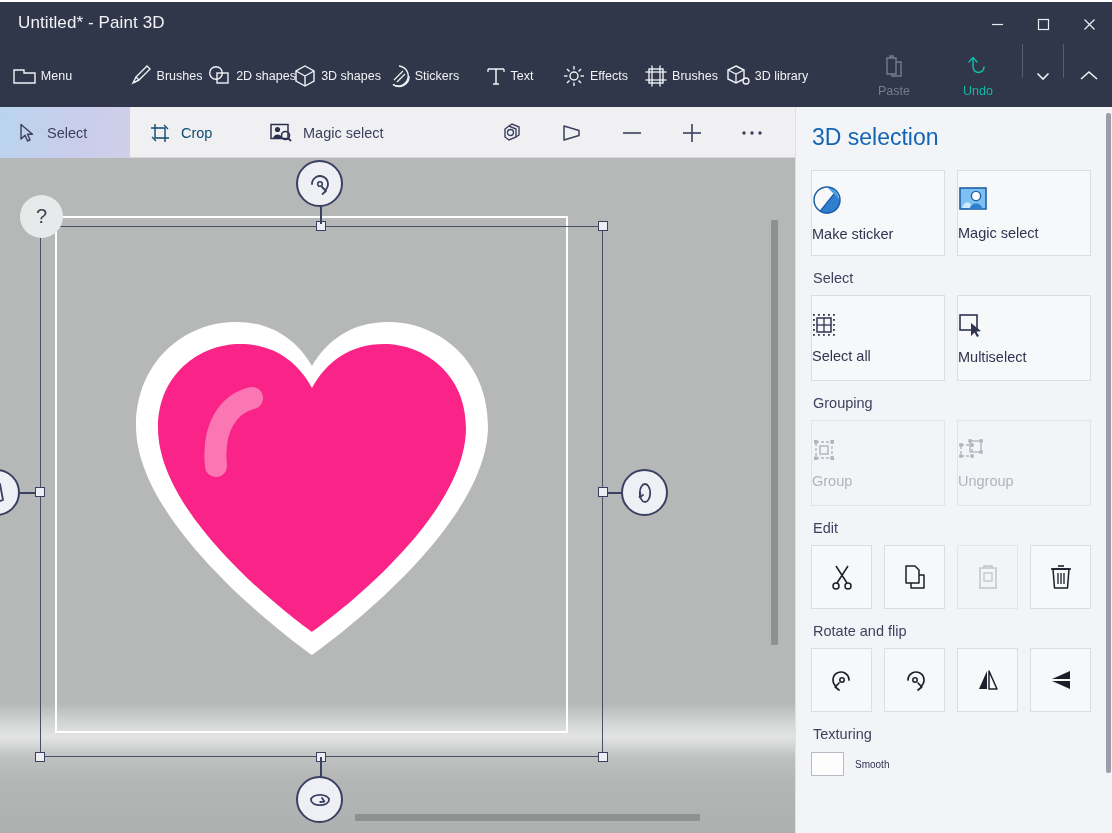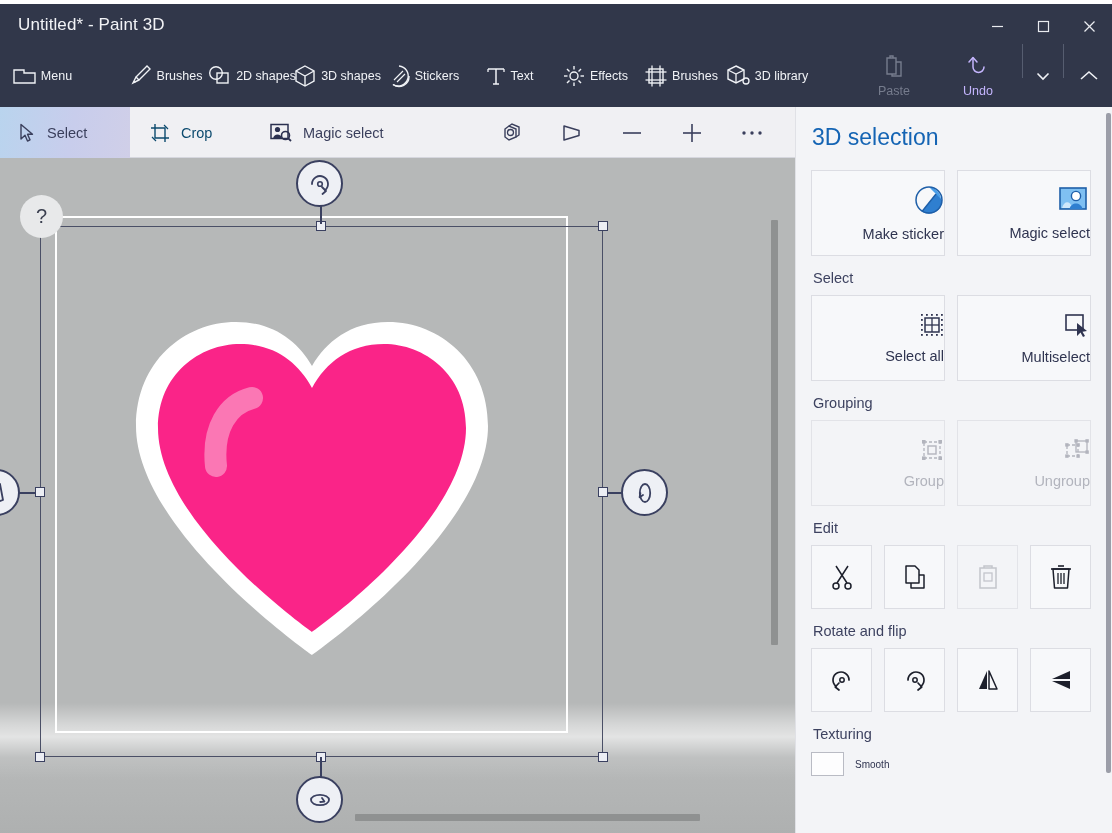--- a/index.html
+++ b/index.html
@@ -8,21 +8,21 @@
     overflow: hidden;
     font-family: "Liberation Sans", sans-serif;
     background: #2d3240;
   }
   #app { position: relative; width: 1112px; height: 833px; }
 
   
   .titlebar {
     position: absolute; top: 0; left: 0; width: 1112px; height: 44px;
     background: #31374a;
-    border-top: 4px solid #ffffff;
+    border-top: 2px solid #ffffff;
   }
   .title-text {
     position: absolute; left: 18px; top: 11px;
     color: #f2f3f6; font-size: 17px; letter-spacing: .1px;
   }
   .wincontrols { position: absolute; right: 0; top: 2px; display: flex; }
   .wc {
     width: 46px; height: 40px; display: flex; align-items: center; justify-content: center;
     color: #e9ebf0;
   }
@@ -39,21 +39,21 @@
     display: flex; flex-direction: row; align-items: center; justify-content: center;
     color: #f0f2f6; font-size: 12.5px; gap: 4px;
   }
   .rb.menu { width: 84px; }
   .rb .lbl { white-space: nowrap; }
   .rb svg { display: block; }
   .ribbon-right { position: absolute; right: 0; top: 0; display: flex; align-items: flex-start; height: 63px; }
   .rbr {
     width: 84px; height: 63px;
     display: flex; flex-direction: column; align-items: center; justify-content: center;
-    color: #c4b5fd; font-size: 12.5px; gap: 3px;
+    color: #14b8a6; font-size: 12.5px; gap: 3px;
   }
   .rbr.disabled { color: #767c8d; }
   .rb-sep { width: 1px; height: 34px; background: #565d70; margin: 0 2px; }
   .rb-small {
     width: 36px; height: 63px; display: flex; align-items: center; justify-content: center;
     color: #f0f2f6;
   }
   .rb-chev { width: 46px; }
 
   
@@ -155,21 +155,21 @@
     background: #9b9da8; border-radius: 2px;
   }
   .panel-inner { padding: 17px 21px 0 15px; }
   .panel-title { color: #1464b4; font-size: 23px; margin-bottom: 19px; padding-left: 1px; }
   .sec-label { color: #3d4260; font-size: 14.5px; margin: 14px 0 9px 2px; }
 
   .tile-row { display: flex; gap: 12px; }
   .tile {
     flex: 1; height: 86px; background: #f7f8fa;
     border: 1px solid #dcdde3;
-    display: flex; flex-direction: column; align-items: flex-end; justify-content: center;
+    display: flex; flex-direction: column; align-items: flex-start; justify-content: center;
     gap: 8px; color: #2f3450; font-size: 14.5px;
   }
   .tile.disabled { color: #b2b4bd; background: #f3f4f7; border-color: #e2e3e8; }
 
   .sq-row { display: flex; gap: 12px; }
   .sq {
     width: 64px; height: 64px; background: #f7f8fa; border: 1px solid #dcdde3;
     display: flex; align-items: center; justify-content: center;
   }
   .sq.disabled { background: #f3f4f7; border-color: #e3e4e9; }

